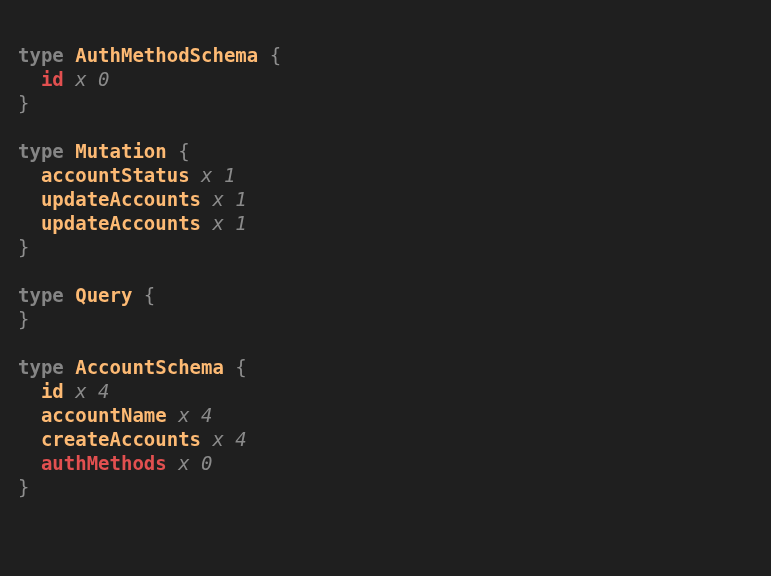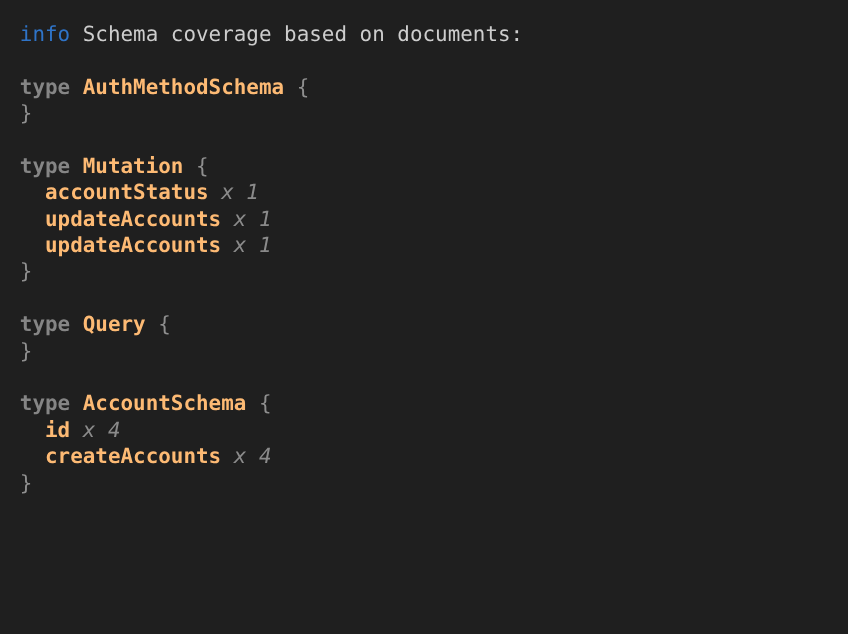--- a/index.html
+++ b/index.html
@@ -30,31 +30,33 @@
   .tok-kw    { color: #858585; font-weight: bold; }
   .tok-punct { color: #8f8f8f; }
   .tok-name  { color: #fdba74; font-weight: bold; }
   .tok-red   { color: #e25050; font-weight: bold; }
   .tok-count { color: #8a8a8a; font-style: italic; }
 </style>
 </head>
 <body>
 
 <div class="terminal">
-    <div class="line"><span class="tok-info">info</span><span class="tok-plain"> Schema coverage based on documents:</span></div>
     <div class="line">&nbsp;</div>
     <div class="line"><span class="tok-kw">type </span><span class="tok-name">AuthMethodSchema</span><span class="tok-punct"> {</span></div>
+    <div class="line"><span class="tok-plain">  </span><span class="tok-red">id</span><span class="tok-count"> x 0</span></div>
     <div class="line"><span class="tok-punct">}</span></div>
     <div class="line">&nbsp;</div>
     <div class="line"><span class="tok-kw">type </span><span class="tok-name">Mutation</span><span class="tok-punct"> {</span></div>
     <div class="line"><span class="tok-plain">  </span><span class="tok-name">accountStatus</span><span class="tok-count"> x 1</span></div>
     <div class="line"><span class="tok-plain">  </span><span class="tok-name">updateAccounts</span><span class="tok-count"> x 1</span></div>
     <div class="line"><span class="tok-plain">  </span><span class="tok-name">updateAccounts</span><span class="tok-count"> x 1</span></div>
     <div class="line"><span class="tok-punct">}</span></div>
     <div class="line">&nbsp;</div>
     <div class="line"><span class="tok-kw">type </span><span class="tok-name">Query</span><span class="tok-punct"> {</span></div>
     <div class="line"><span class="tok-punct">}</span></div>
     <div class="line">&nbsp;</div>
     <div class="line"><span class="tok-kw">type </span><span class="tok-name">AccountSchema</span><span class="tok-punct"> {</span></div>
     <div class="line"><span class="tok-plain">  </span><span class="tok-name">id</span><span class="tok-count"> x 4</span></div>
+    <div class="line"><span class="tok-plain">  </span><span class="tok-name">accountName</span><span class="tok-count"> x 4</span></div>
     <div class="line"><span class="tok-plain">  </span><span class="tok-name">createAccounts</span><span class="tok-count"> x 4</span></div>
+    <div class="line"><span class="tok-plain">  </span><span class="tok-red">authMethods</span><span class="tok-count"> x 0</span></div>
     <div class="line"><span class="tok-punct">}</span></div>
   </div>
 
 </body></html>

